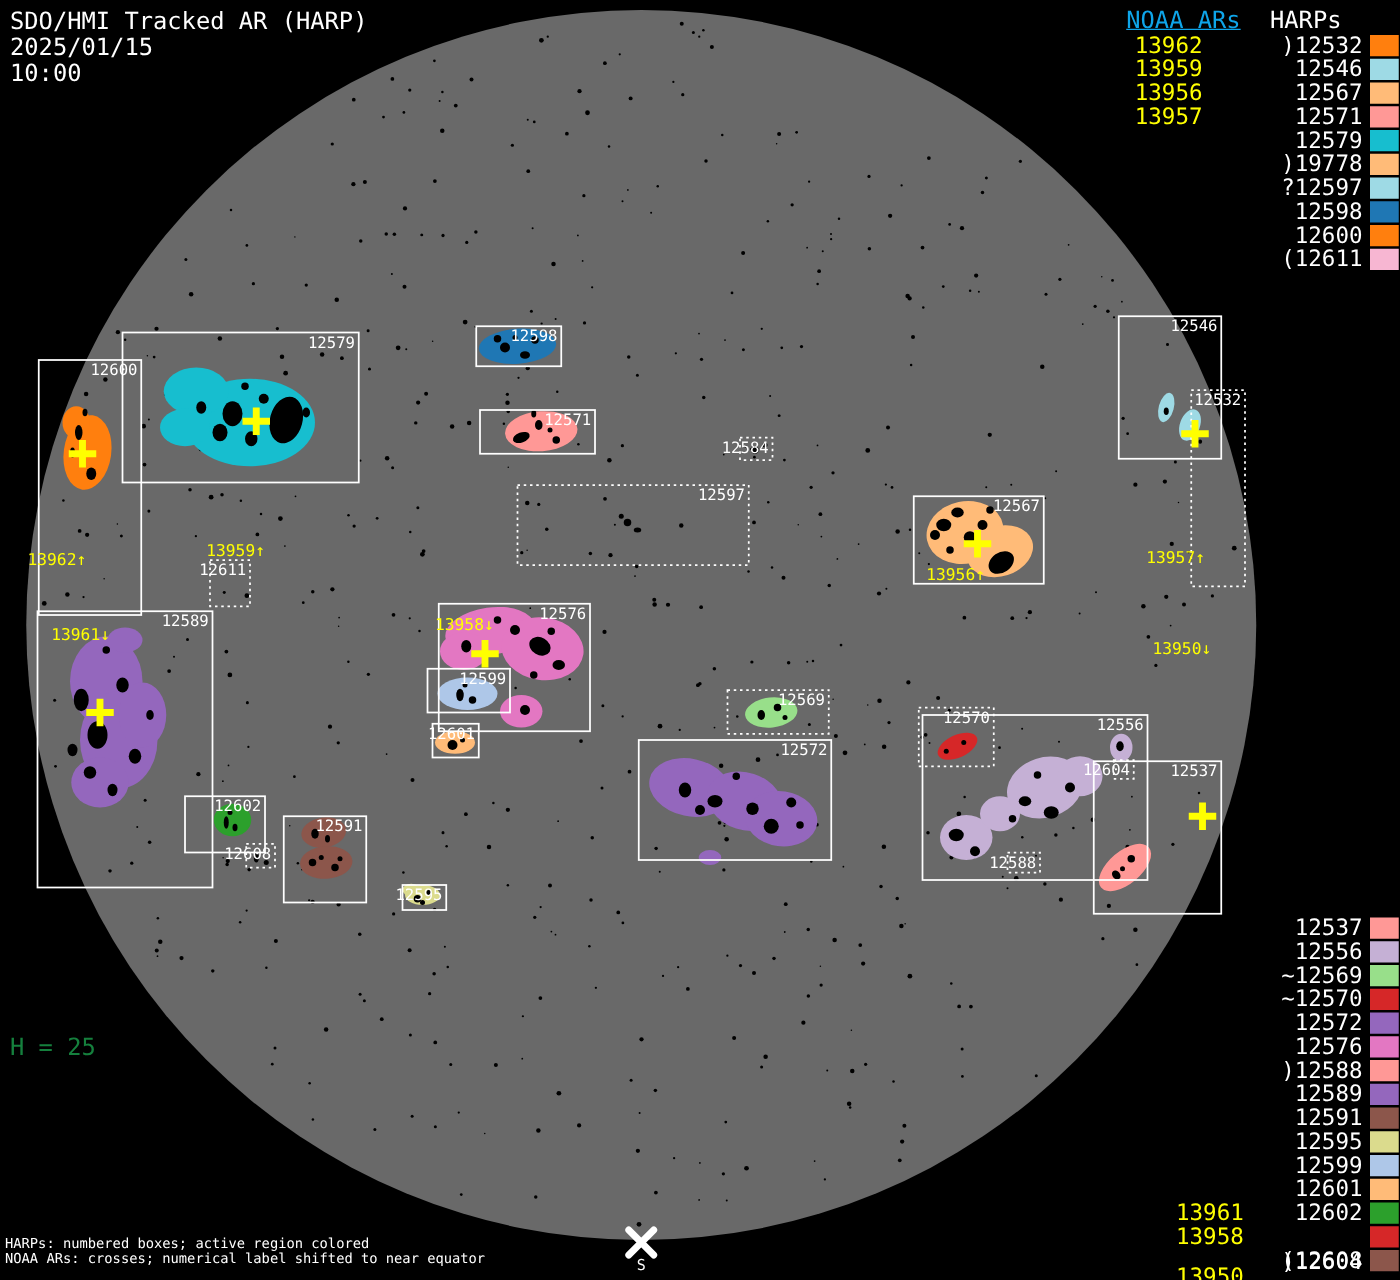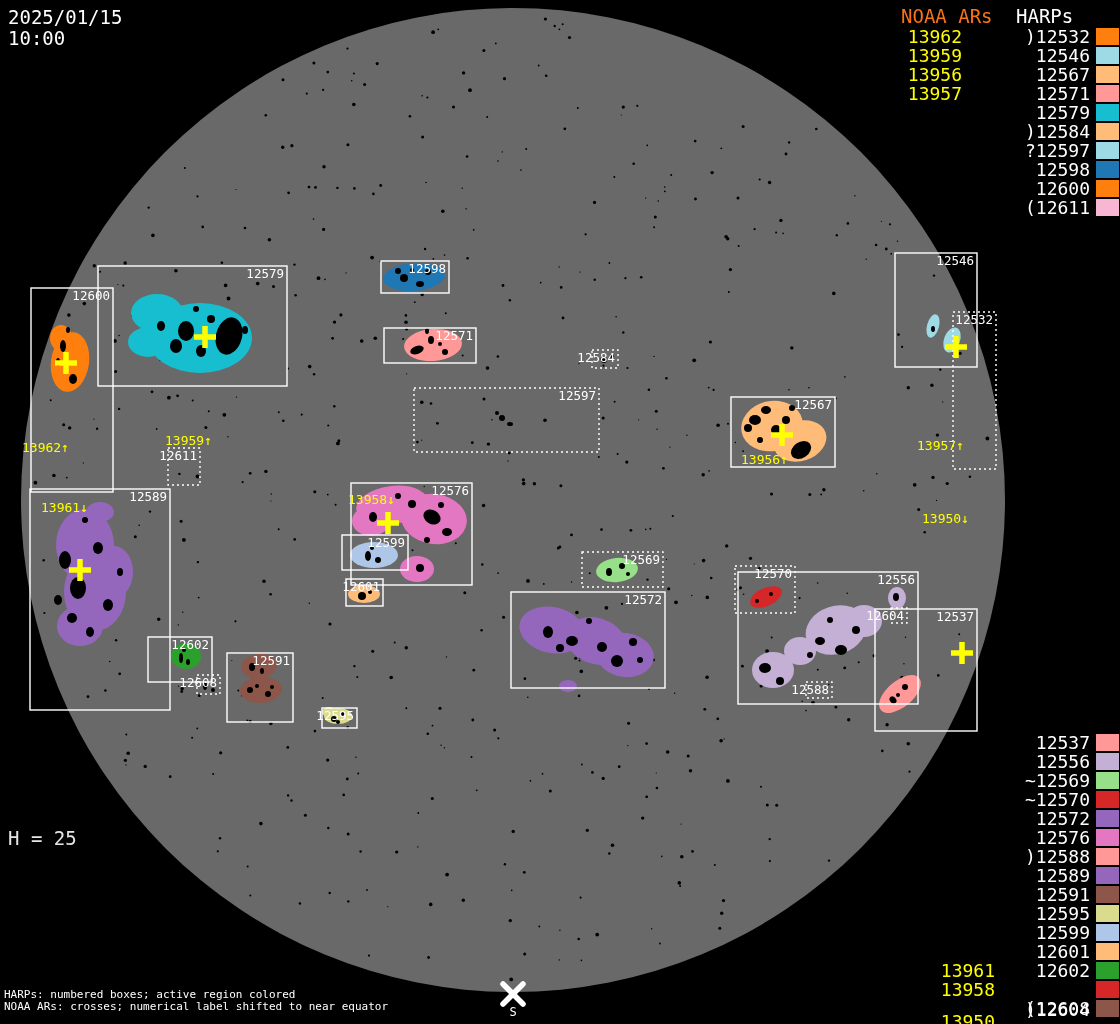--- a/index.html
+++ b/index.html
@@ -1,29 +1,29 @@
 <!DOCTYPE html>
 <html><head>
 <meta charset="utf-8">
 <style>
   html,body{margin:0;padding:0;background:#000;}
   #stage{position:relative;width:1120px;height:1024px;background:#000;overflow:hidden;
          font-family:"DejaVu Sans Mono","Liberation Mono",monospace;}
   .abs{position:absolute;}
   .white{color:#ffffff;}
-  .yellow{color:#f97316;}
+  .yellow{color:#0ea5e9;text-decoration:underline;}
   .title-line{color:#fff;font-size:19px;line-height:21px;white-space:pre;}
   .hdr{font-size:19px;line-height:20px;white-space:pre;}
   .rows{display:flex;flex-direction:column;}
   .row{display:flex;align-items:center;height:19px;font-size:18px;line-height:19px;}
   .cell{display:inline-block;text-align:right;white-space:pre;}
   .cell.noaa{color:#ffff00;}
   .cell.harp{color:#ffffff;}
   .swatch{display:inline-block;width:23px;height:17px;margin-left:6px;}
-  .legend-h{color:#e5e5e5;font-size:19px;line-height:21px;white-space:pre;}
+  .legend-h{color:#15803d;font-size:19px;line-height:21px;white-space:pre;}
   .legend-line{color:#fff;font-size:19px;line-height:19.5px;white-space:pre;}
   .footnote{color:#fff;font-size:11px;line-height:12px;white-space:pre;}
   svg text{font-family:"DejaVu Sans Mono","Liberation Mono",monospace;}
 </style>
 </head>
 <body>
 
 <div id="stage">
 
   <svg id="scene" class="abs" style="left:0;top:0" width="1120" height="1024" viewBox="0 0 1120 1024">
@@ -813,20 +813,21 @@
       <text x="41" y="512" font-size="13" fill="#ffff00">13961↓</text>
       <text x="348" y="504" font-size="13" fill="#ffff00">13958↓</text>
       <text x="741" y="464" font-size="13" fill="#ffff00">13956↑</text>
       <text x="917" y="450" font-size="13" fill="#ffff00">13957↑</text>
       <text x="922" y="523" font-size="13" fill="#ffff00">13950↓</text>
       <path d="M503 984L523 1004M503 1004L523 984" stroke="#ffffff" stroke-width="5.5" stroke-linecap="round" fill="none"></path>
       <text x="513" y="1016" text-anchor="middle" font-size="12" fill="#ffffff">S</text>
     </svg>
 
   <div class="abs" style="left:8px;top:7px">
+    <div class="title-line">SDO/HMI Tracked AR (HARP)</div>
     <div class="title-line">2025/01/15</div>
     <div class="title-line">10:00</div>
   </div>
 
   <div class="abs hdr yellow" style="left:901px;top:6px">NOAA ARs</div>
   <div class="abs hdr white" style="left:1016px;top:6px">HARPs</div>
 
   <div id="top-rows" class="abs rows" style="left:900px;top:27px">
       <div class="row">
         <span class="cell noaa" style="width: 62px;">13962</span>
@@ -848,21 +849,21 @@
         <span class="cell harp" style="width: 128px;">12571</span>
         <span class="swatch" style="background: rgb(255, 152, 150);"></span>
       </div>
       <div class="row">
         <span class="cell noaa" style="width: 62px;"></span>
         <span class="cell harp" style="width: 128px;">12579</span>
         <span class="swatch" style="background: rgb(23, 190, 207);"></span>
       </div>
       <div class="row">
         <span class="cell noaa" style="width: 62px;"></span>
-        <span class="cell harp" style="width: 128px;">)12584</span>
+        <span class="cell harp" style="width: 128px;">)19778</span>
         <span class="swatch" style="background: rgb(255, 187, 120);"></span>
       </div>
       <div class="row">
         <span class="cell noaa" style="width: 62px;"></span>
         <span class="cell harp" style="width: 128px;">?12597</span>
         <span class="swatch" style="background: rgb(158, 218, 229);"></span>
       </div>
       <div class="row">
         <span class="cell noaa" style="width: 62px;"></span>
         <span class="cell harp" style="width: 128px;">12598</span>

